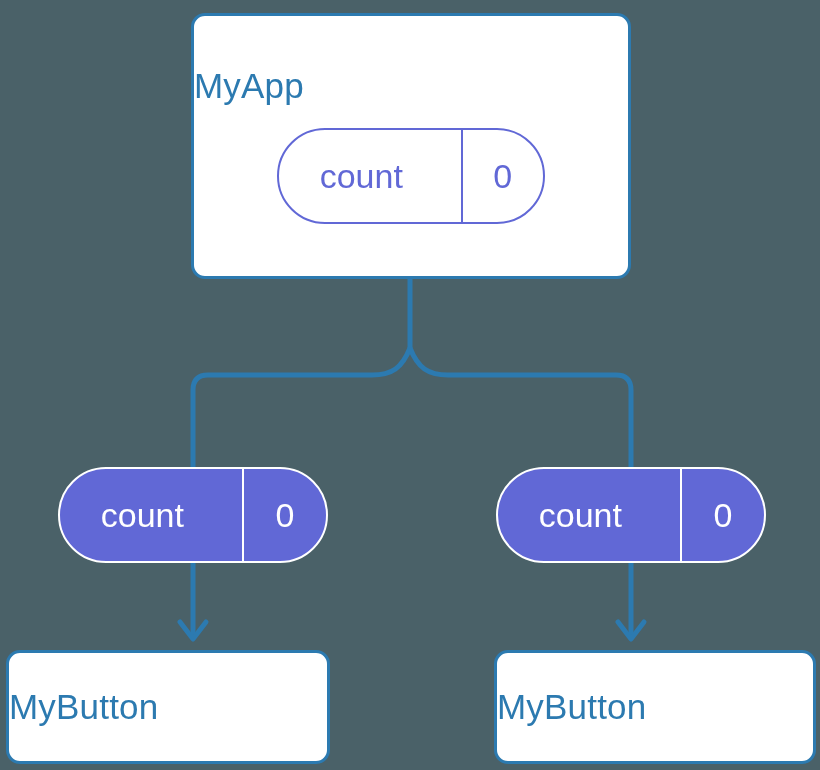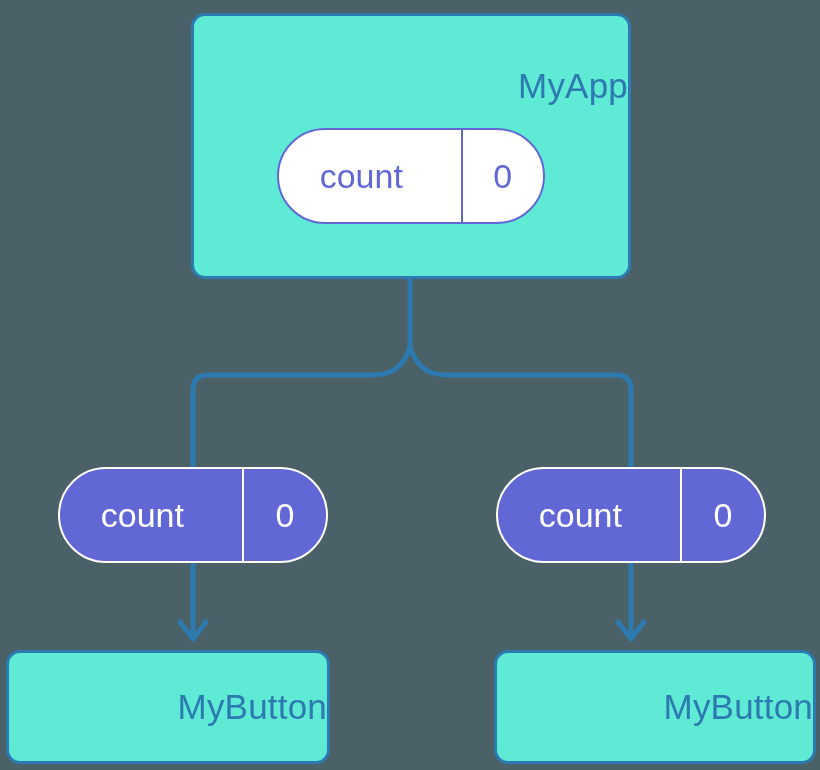--- a/index.html
+++ b/index.html
@@ -25,27 +25,27 @@
     left: 0;
     top: 0;
     width: 820px;
     height: 770px;
     pointer-events: none;
   }
 
   
   .card {
     position: absolute;
-    background: #5eead4;
+    background: #ffffff;
     border: 3px solid #2c7ab0;
     border-radius: 14px;
     box-sizing: border-box;
     display: flex;
     flex-direction: column;
-    align-items: flex-end;
+    align-items: flex-start;
   }
   .card-title {
     color: #2c7ab0;
     font-size: 35px;
     letter-spacing: .2px;
     white-space: nowrap;
   }
 
   #app-card {
     left: 191px;

